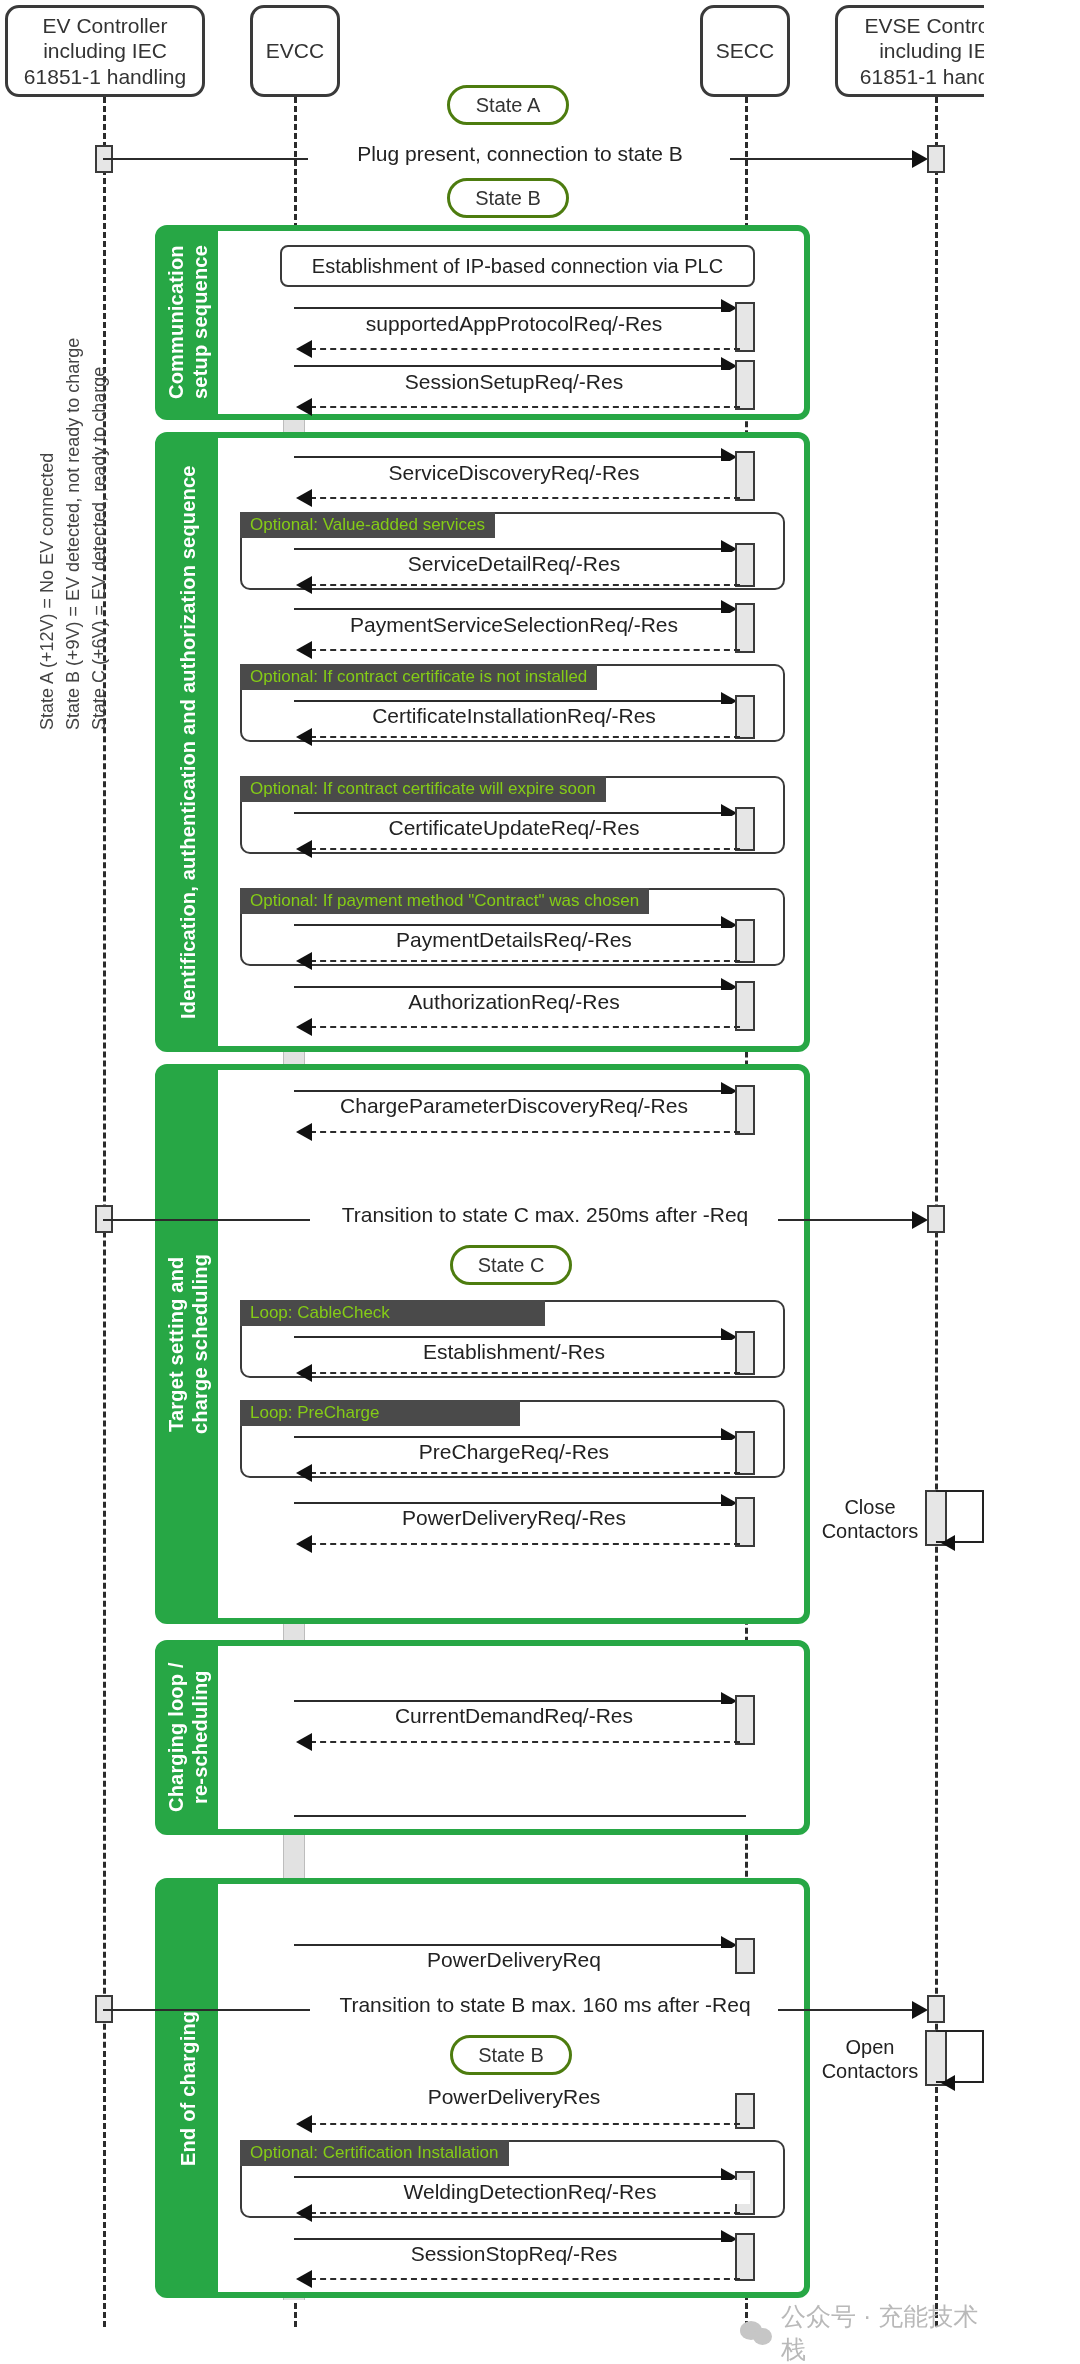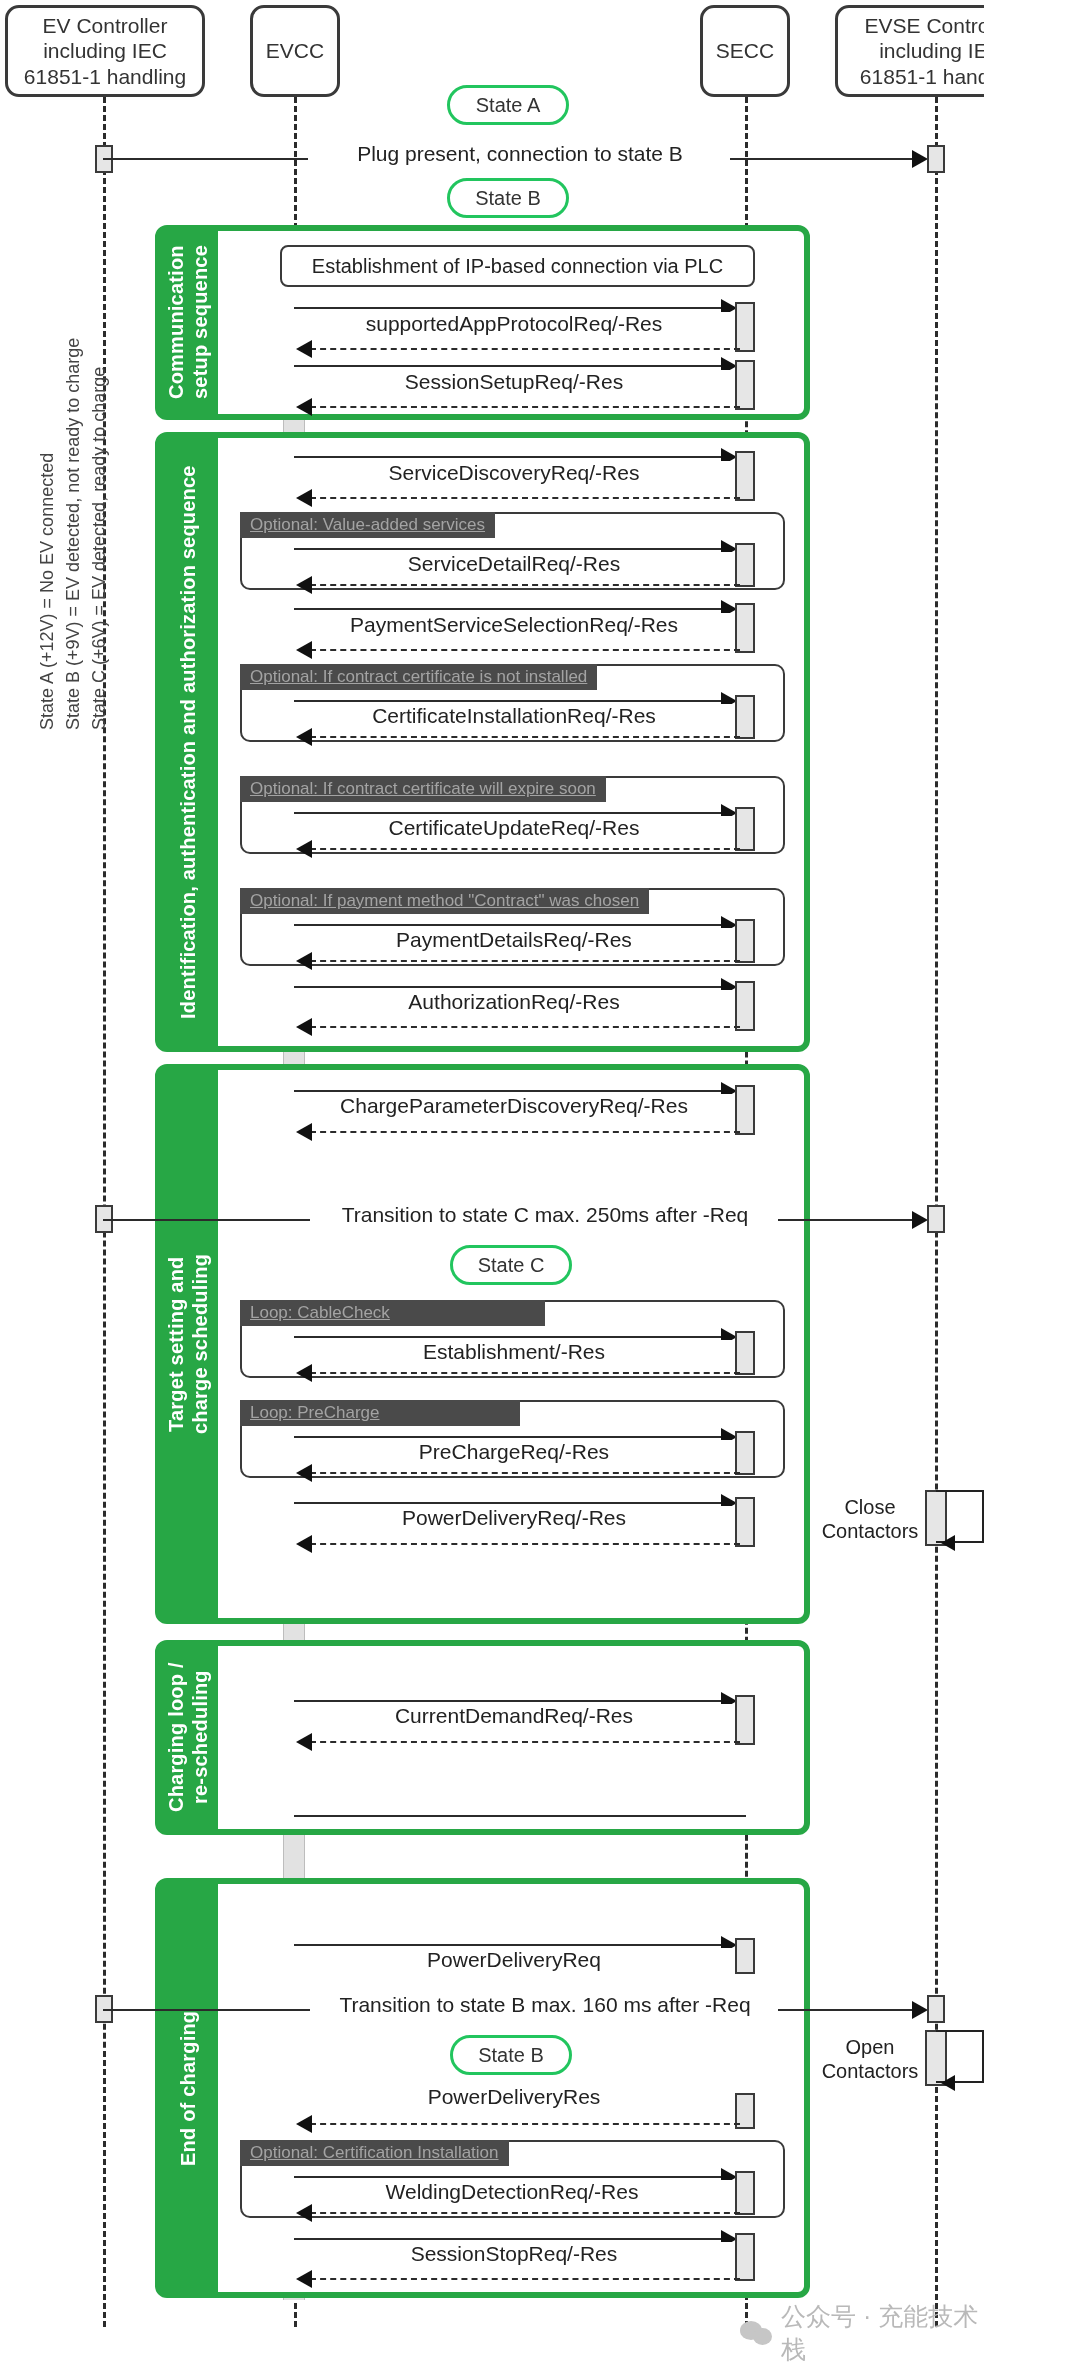--- a/index.html
+++ b/index.html
@@ -19,41 +19,41 @@
 
   
   .lifeline{
     border-left:3px dashed #2b2b2b;width:0;
   }
   
   .evcc-bar{background:#e2e2e2;border-left:1px solid #bdbdbd;border-right:1px solid #bdbdbd;}
 
   
   .state{
-    border:3px solid #22c55e;border-radius:22px;background:#fff;
+    border:3px solid #4d7c0f;border-radius:22px;background:#fff;
     display:flex;align-items:center;justify-content:center;
     font-size:20px;color:#333;
   }
 
   
   .phase{
     border:6px solid #27a745;border-radius:12px;background:#fff;
   }
   .phase-label{
     background:#27a745;color:#fff;font-size:20px;font-weight:600;
     display:flex;align-items:center;justify-content:center;text-align:center;
     writing-mode:vertical-rl;transform:rotate(180deg);
     line-height:1.18;white-space:pre-line;letter-spacing:.2px;
   }
 
   
   .frag{border:2.5px solid #3a3a3a;border-radius:10px;background:#fff;}
   .frag-tag{
-    background:#4a4a4a;color:#a3a3a3;font-size:17px;
-    display:flex;align-items:center;padding:0 10px 1px 10px;white-space:nowrap;text-decoration:underline;
+    background:#4a4a4a;color:#84cc16;font-size:17px;
+    display:flex;align-items:center;padding:0 10px 1px 10px;white-space:nowrap;
   }
 
   
   .msg-label{
     font-size:21px;color:#222;text-align:center;white-space:nowrap;
     background:#fff;padding:0 6px;
   }
   .solid-line{border-top:2.5px solid #2b2b2b;height:0;}
   .dash-line{border-top:2.5px dashed #2b2b2b;height:0;}
 
@@ -321,21 +321,21 @@
   <div class="abs msg-label" style="left:294px;top:2085px;width:440px;">PowerDeliveryRes</div>
   <div class="abs exec" style="left:735px;top:2093px;width:20px;height:36px;"></div>
   <div class="abs dash-line" style="left:310px;top:2123px;width:430px;"></div>
   <div class="abs arrow-l" style="left:296px;top:2115px;"></div>
 
   <div class="abs frag" style="left:240px;top:2140px;width:545px;height:78px;"></div>
   <div class="abs frag-tag" style="left:240px;top:2140px;height:26px;">Optional: Certification Installation</div>
   <div class="abs solid-line" style="left:294px;top:2176px;width:430px;"></div>
   <div class="abs arrow-r" style="left:721px;top:2168px;"></div>
   <div class="abs exec" style="left:735px;top:2171px;width:20px;height:44px;"></div>
-  <div class="abs msg-label" style="left:292px;top:2180px;width:440px;">WeldingDetectionReq/-Res</div>
+  <div class="abs msg-label" style="left:310px;top:2180px;width:440px;">WeldingDetectionReq/-Res</div>
   <div class="abs dash-line" style="left:310px;top:2212px;width:430px;"></div>
   <div class="abs arrow-l" style="left:296px;top:2204px;"></div>
 
   <div class="abs solid-line" style="left:294px;top:2238px;width:430px;"></div>
   <div class="abs arrow-r" style="left:721px;top:2230px;"></div>
   <div class="abs exec" style="left:735px;top:2233px;width:20px;height:48px;"></div>
   <div class="abs msg-label" style="left:294px;top:2242px;width:440px;">SessionStopReq/-Res</div>
   <div class="abs dash-line" style="left:310px;top:2278px;width:430px;"></div>
   <div class="abs arrow-l" style="left:296px;top:2270px;"></div>
 

